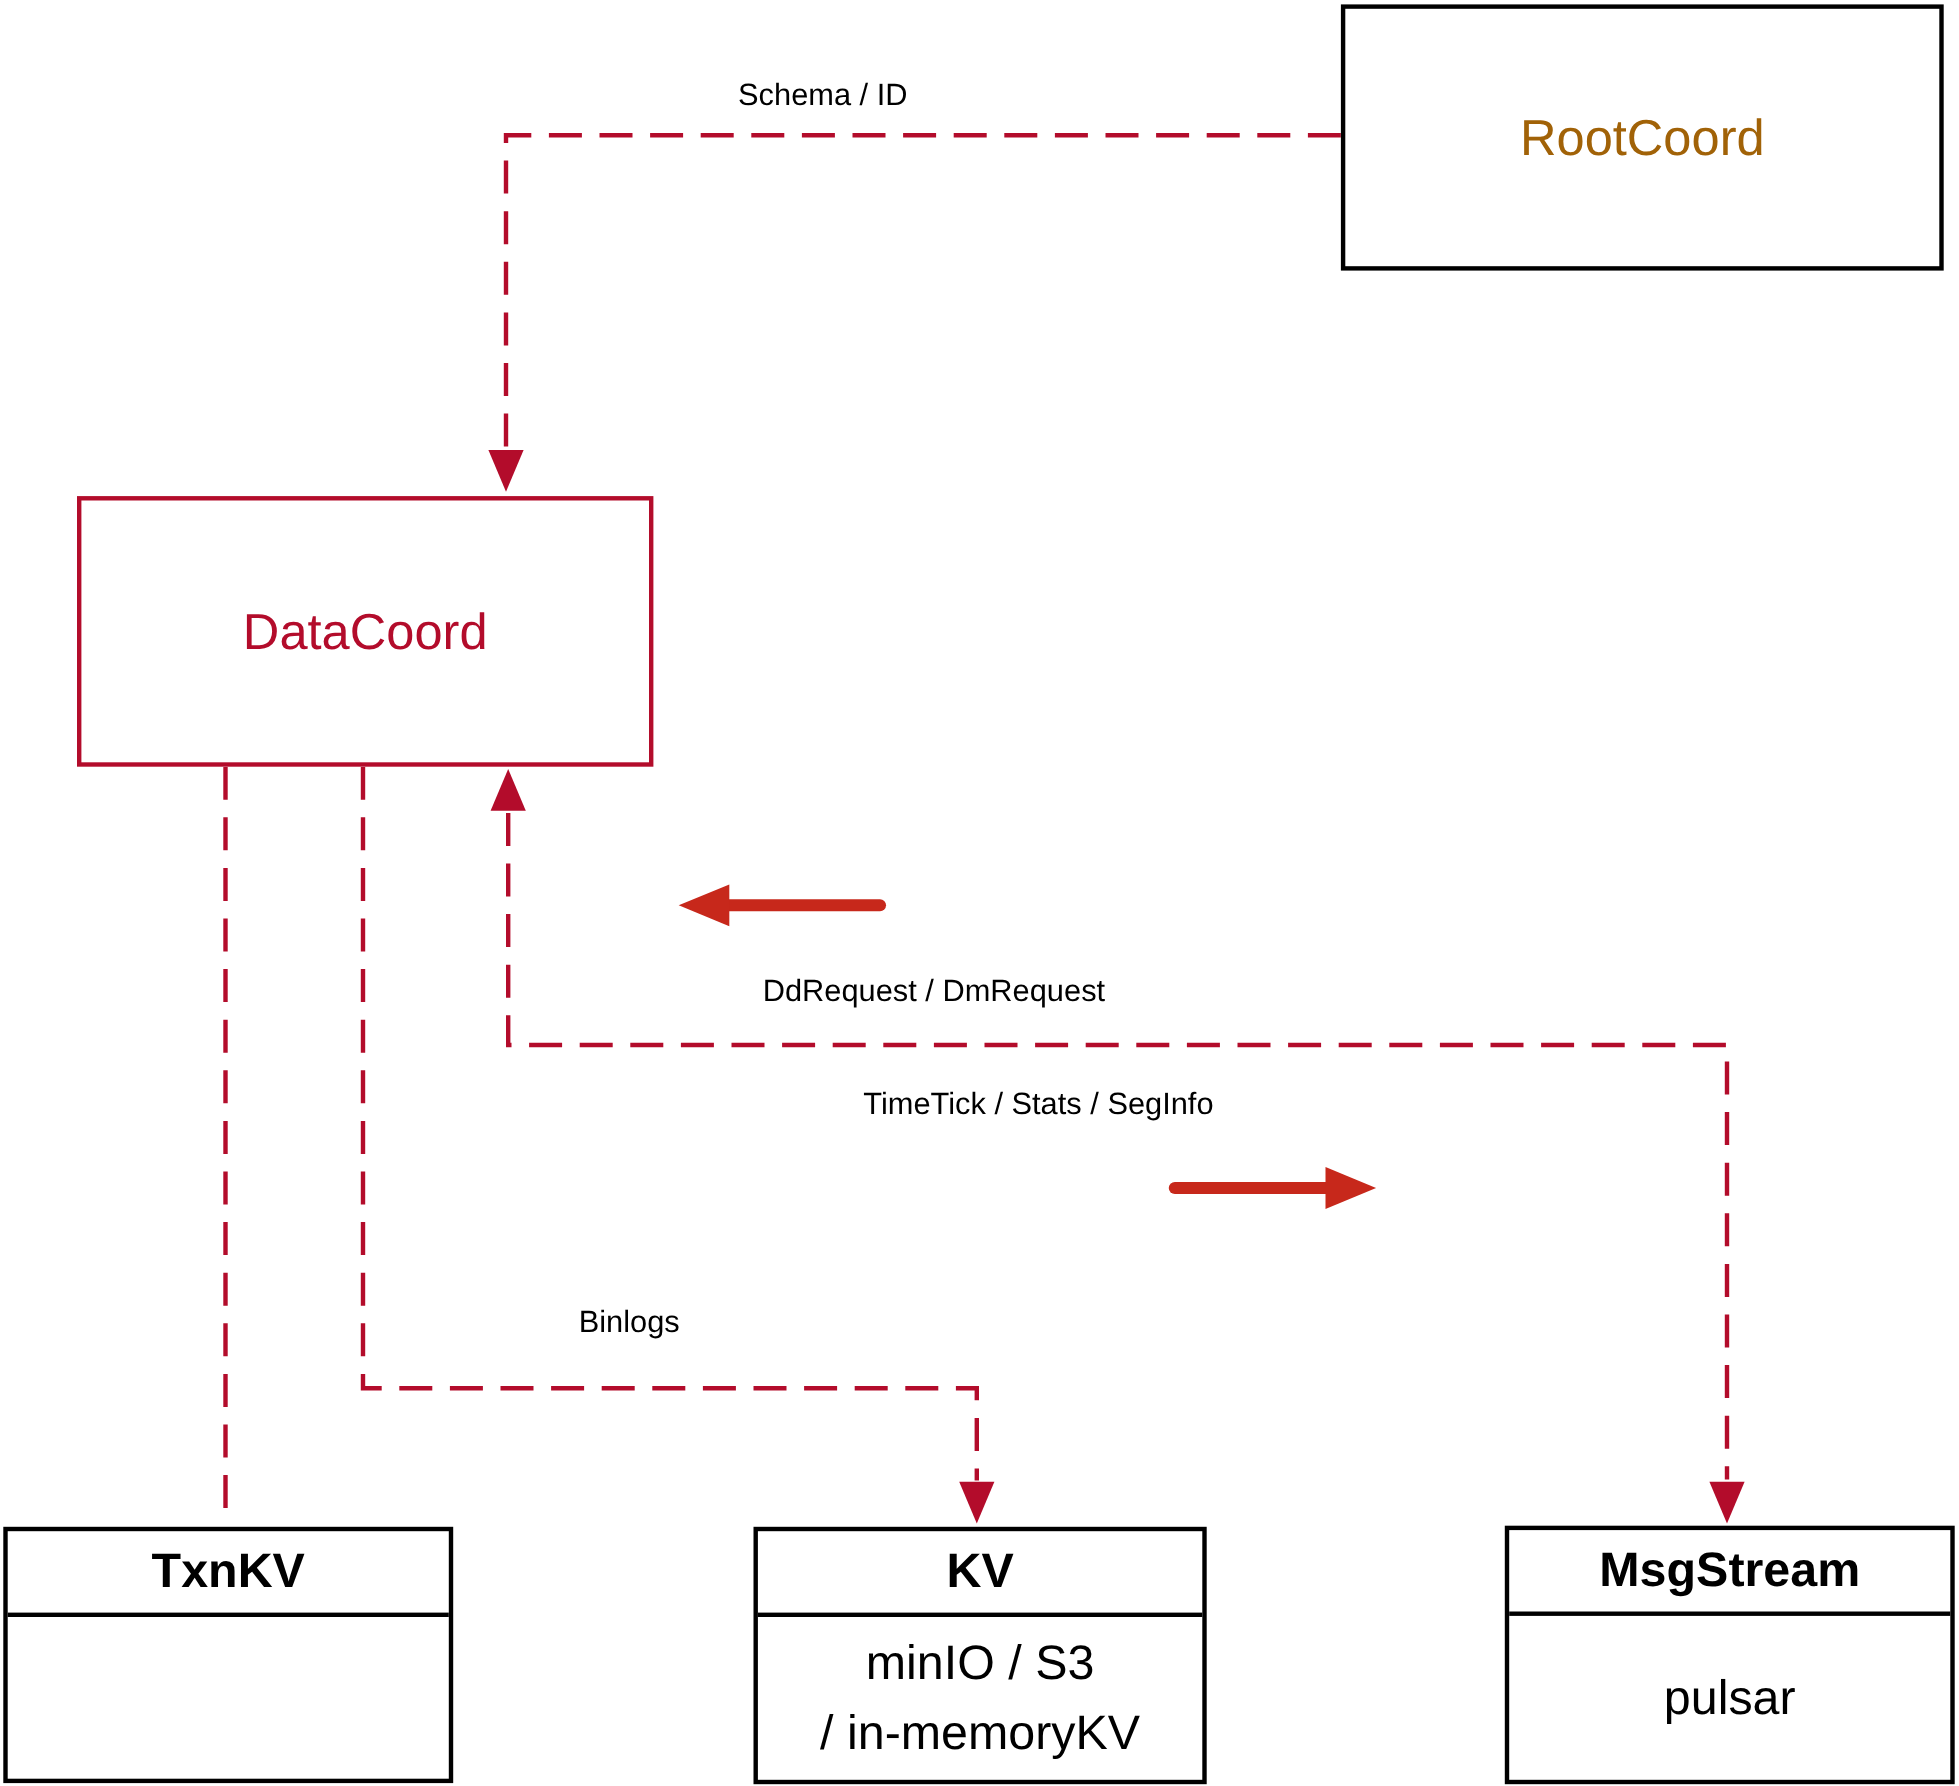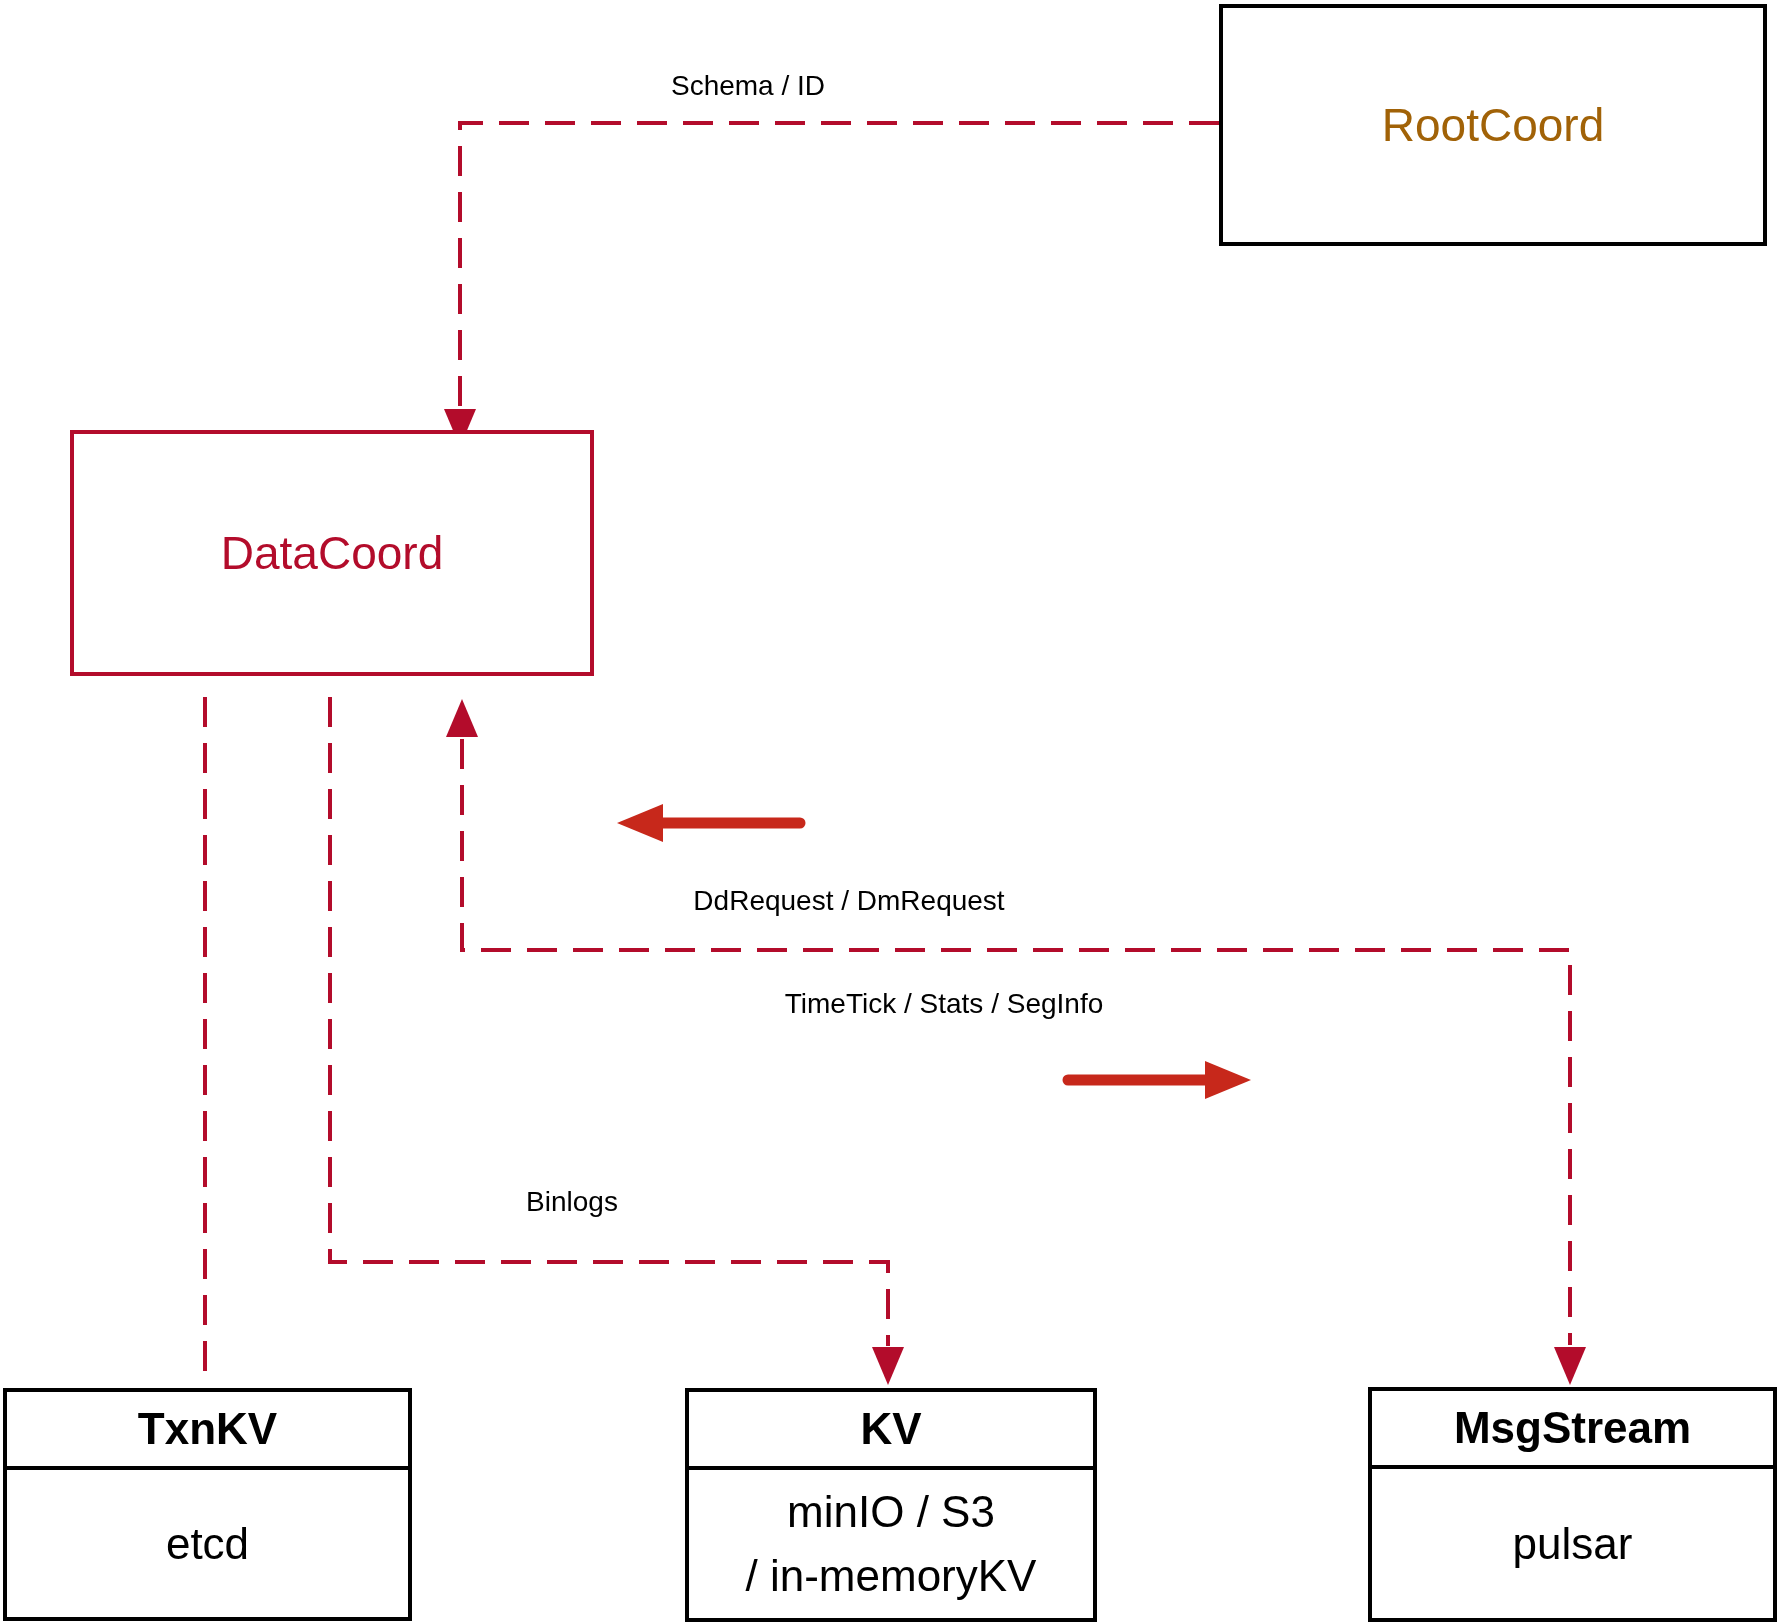--- a/index.html
+++ b/index.html
@@ -32,21 +32,21 @@
     justify-content: center;
   }
   .node-rootcoord {
     left: 1219px; top: 4px; width: 548px; height: 242px;
     border: 4px solid #000000;
   }
   .node-rootcoord .node-label {
     color: #a16207; font-size: 46px;
   }
   .node-datacoord {
-    left: 70px; top: 430px; width: 524px; height: 246px;
+    left: 70px; top: 451px; width: 524px; height: 246px;
     border: 4px solid #B30C2B;
   }
   .node-datacoord .node-label {
     color: #B30C2B; font-size: 46px;
   }
   
   .store {
     position: absolute;
     box-sizing: border-box;
     background: #ffffff;
@@ -129,23 +129,20 @@
   <div class="node node-rootcoord">
     <span class="node-label">RootCoord</span>
   </div>
 
   <div class="node node-datacoord">
     <span class="node-label">DataCoord</span>
   </div>
 
   <div class="store store-txnkv">
     <div class="store-header">TxnKV</div>
-    <div class="store-body">
-      <span>etcd</span>
-    </div>
   </div>
 
   <div class="store store-kv">
     <div class="store-header">KV</div>
     <div class="store-body">
       <span>minIO / S3</span>
       <span>/ in-memoryKV</span>
     </div>
   </div>
 

